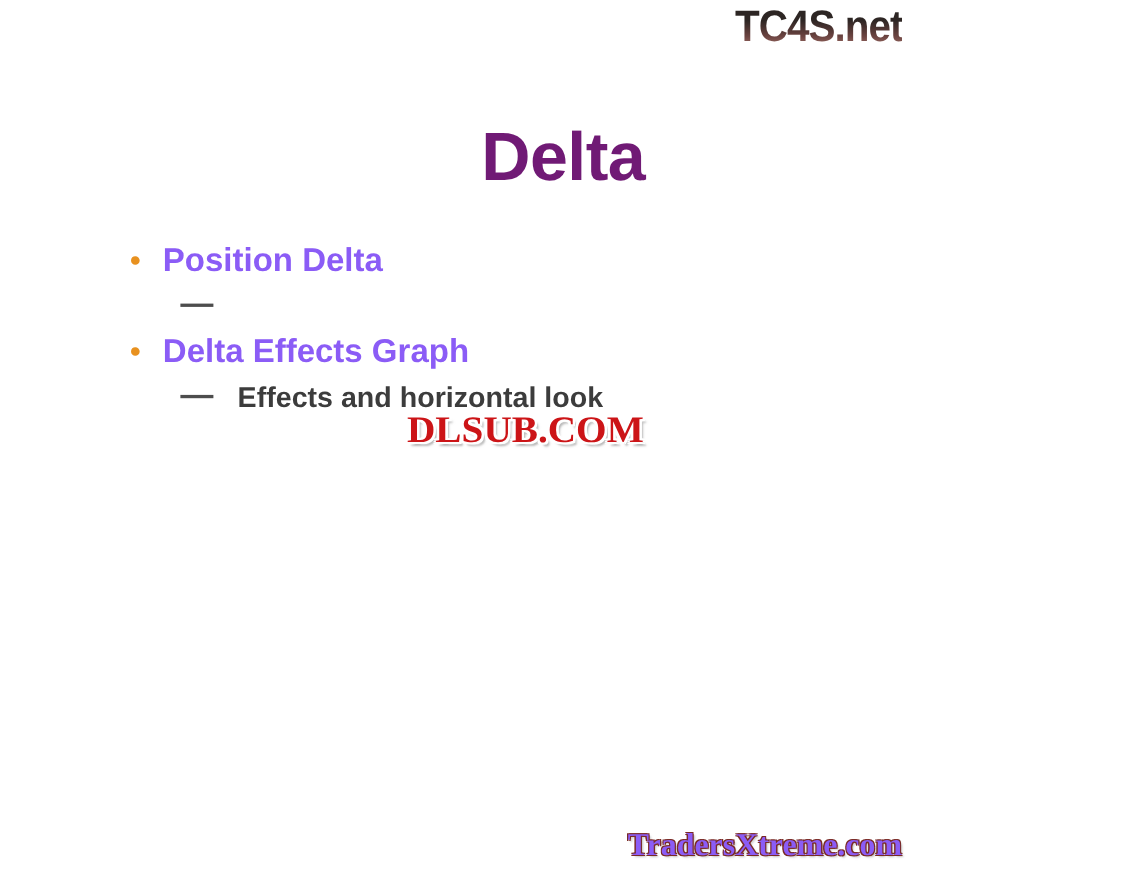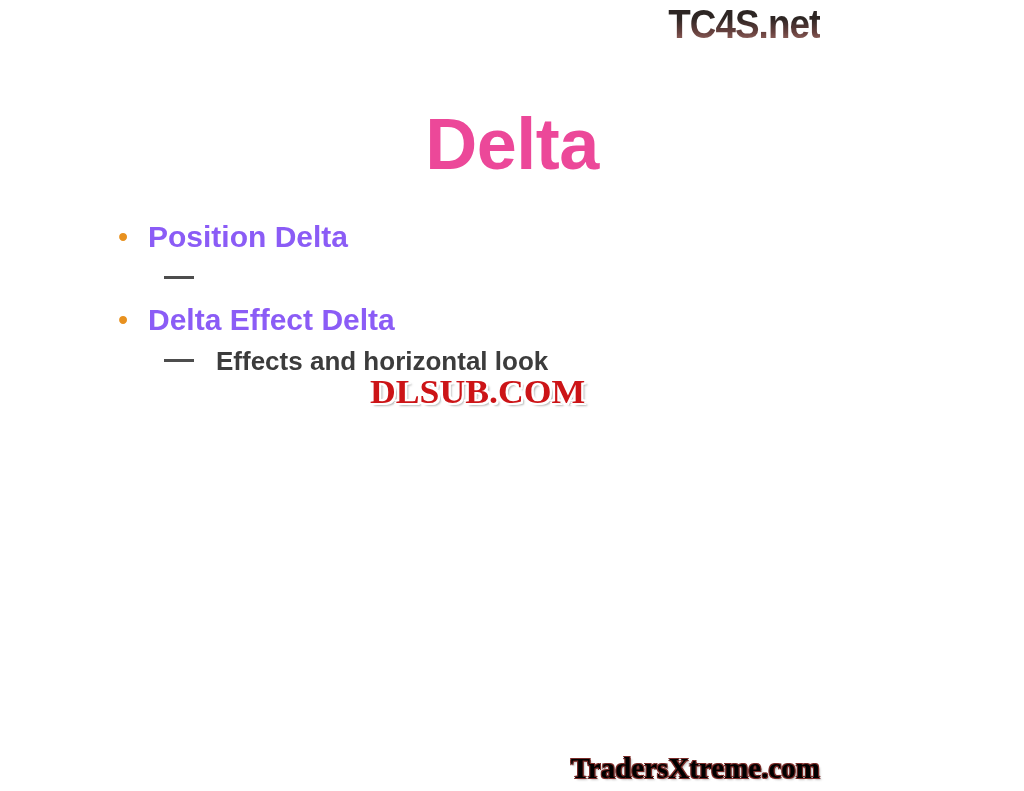--- a/index.html
+++ b/index.html
@@ -39,22 +39,22 @@
     white-space: nowrap;
   }
 
   
   #title {
     position: absolute;
     top: 112px;
     left: 0;
     width: 1024px;
     text-align: center;
-    color: #ec4899;
-    font-size: 72px;
+    color: #701a75;
+    font-size: 62px;
     font-weight: bold;
     line-height: 64px;
     letter-spacing: -0.5px;
   }
 
   
   #content {
     position: absolute;
     top: 216px;
     left: 112px;
@@ -142,21 +142,21 @@
 
   
   #footer-watermark {
     position: absolute;
     right: 8px;
     bottom: 6px;
     font-family: "Liberation Serif", serif;
     font-weight: bold;
     font-size: 29px;
     line-height: 34px;
-    color: #000000;
+    color: #8b5cf6;
     white-space: nowrap;
     text-shadow:
       -1px -1px 0 #7a2a27,
        1px -1px 0 #7a2a27,
       -1px  1px 0 #7a2a27,
        1px  1px 0 #7a2a27,
        2px  2px 2px rgba(150,150,150,0.6);
   }
 </style>
 </head>
@@ -177,21 +177,21 @@
 
 
     <div class="l2-row gap-after">
       <div class="l2-dash">
           <span></span>
         </div>
     </div>
 
     <div class="l1-row gap-l1">
       <div class="l1-bullet">•</div>
-      <div class="l1-text">Delta Effect Delta</div>
+      <div class="l1-text">Delta Effects Graph</div>
     </div>
 
     <div class="l2-row">
       <div class="l2-dash">
           <span></span>
         </div>
       <div class="l2-text">Effects and horizontal look</div>
     </div>
 
 

